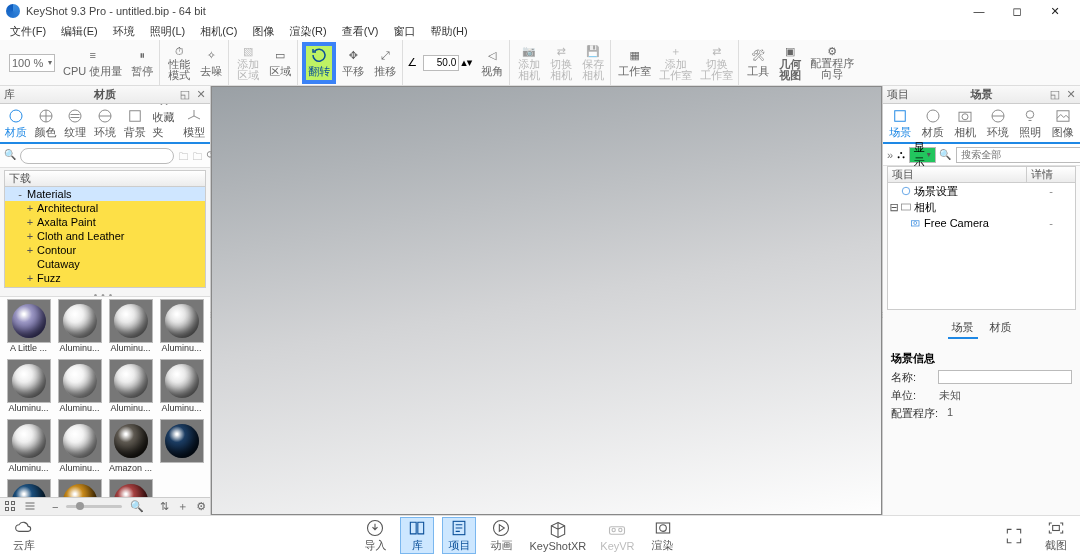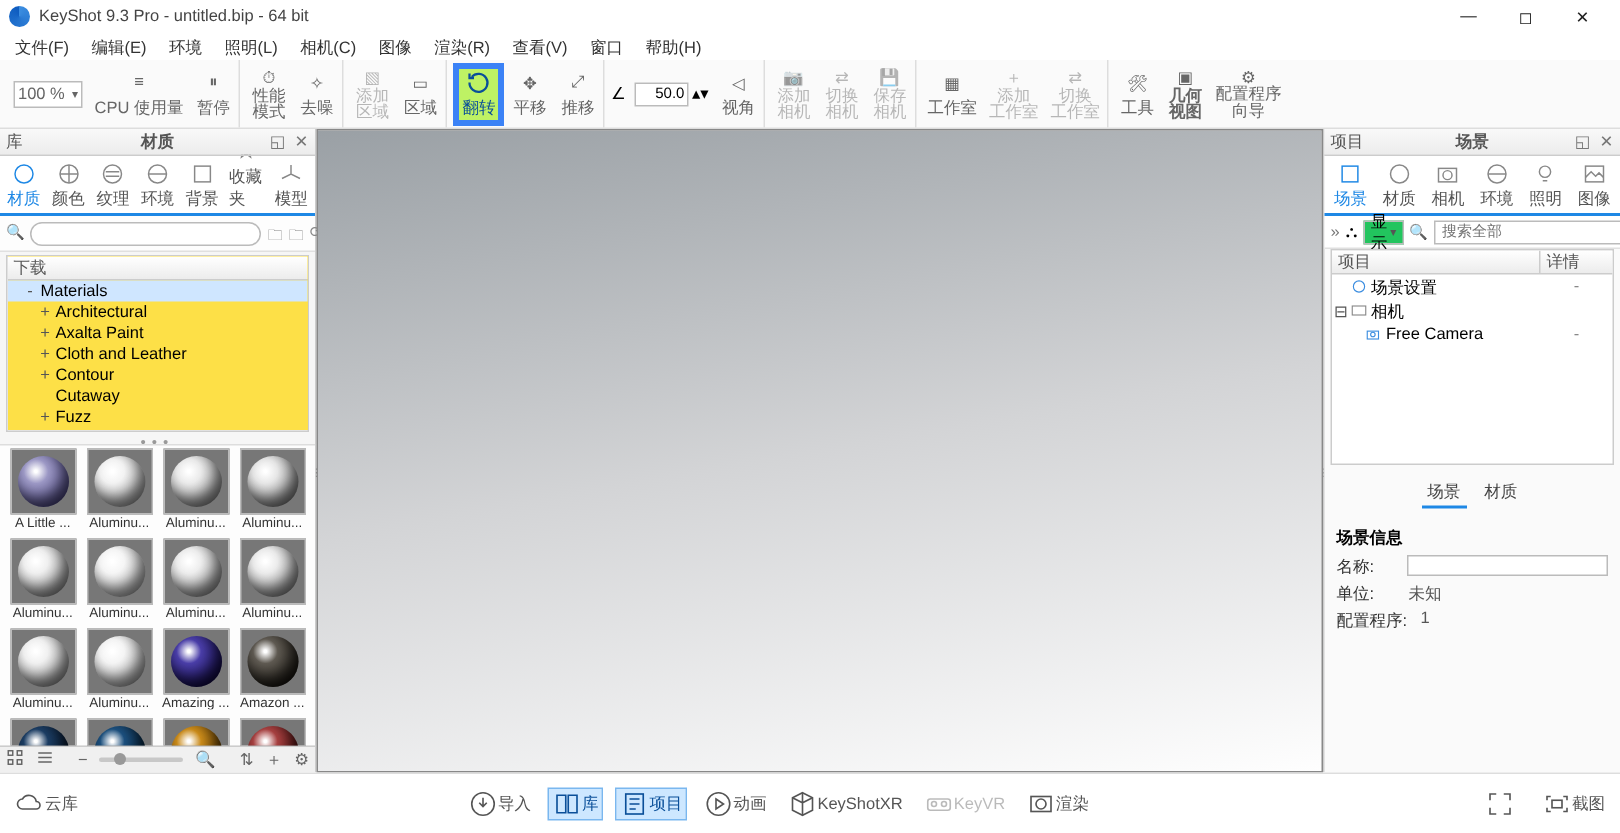--- a/index.html
+++ b/index.html
@@ -106,21 +106,21 @@
 
 .scninfo { margin-top:8px; padding:4px 8px; font-size:11px; }
 .scninfo .stitle { font-weight:bold; margin-bottom:4px; }
 .scninfo .frow { display:flex; align-items:flex-start; height:18px; }
 .scninfo .flab { width:48px; color:#333;}
 .scninfo input { flex:1; height:14px; border:1px solid #bbb; font-size:10px;}
 .scninfo .fval { color:#555;}
 
 
 .bottombar { height:40px; background:#fff; border-top:1px solid #ddd; display:flex; align-items:center; padding:2px 8px; gap:10px; }
-.bottombar .blk { display:flex; flex-direction:row; align-items:center; justify-content:center; min-width:32px; color:#555; font-size:10px; padding: 0 2px;}
+.bottombar .blk { display:flex; flex-direction:column; align-items:center; justify-content:center; min-width:32px; color:#555; font-size:10px; padding: 0 2px;}
 .bottombar .blk svg { width:20px; height:20px; stroke:#555; fill:none; stroke-width:1.3; }
 .bottombar .blk.dis { opacity:.4;}
 .bottombar .blk.sel { background:#cde7ff; outline:1px solid #7ab7ef; color:#0a4f99; }
 .bottombar .blk.sel svg { stroke:#0a4f99; }
 .bottombar .sp { flex:1; }
 </style>
 </head>
 <body>
 
 <div class="app">
@@ -401,24 +401,20 @@
             <div class="ball" style="--m1:#ebebeb;--m2:#888888;"></div>
             <div class="cap">Aluminu...</div>
           </div>
           <div class="th">
             <div class="ball" style="--m1:#f0f0f0;--m2:#909090;"></div>
             <div class="cap">Aluminu...</div>
           </div>
           <div class="th">
             <div class="ball" style="--m1:#f4f4f4;--m2:#a0a0a0;"></div>
             <div class="cap">Aluminu...</div>
-          </div>
-          <div class="th">
-            <div class="ball" style="--m1:#4a3ea8;--m2:#120b42;"></div>
-            <div class="cap">Amazing ...</div>
           </div>
           <div class="th">
             <div class="ball" style="--m1:#5f5a52;--m2:#1a1712;"></div>
             <div class="cap">Amazon ...</div>
           </div>
           <div class="th">
             <div class="ball" style="--m1:#1c3d63;--m2:#04101f;"></div>
           </div>
           <div class="th">
             <div class="ball" style="--m1:#1c4f7d;--m2:#041a2b;"></div>

